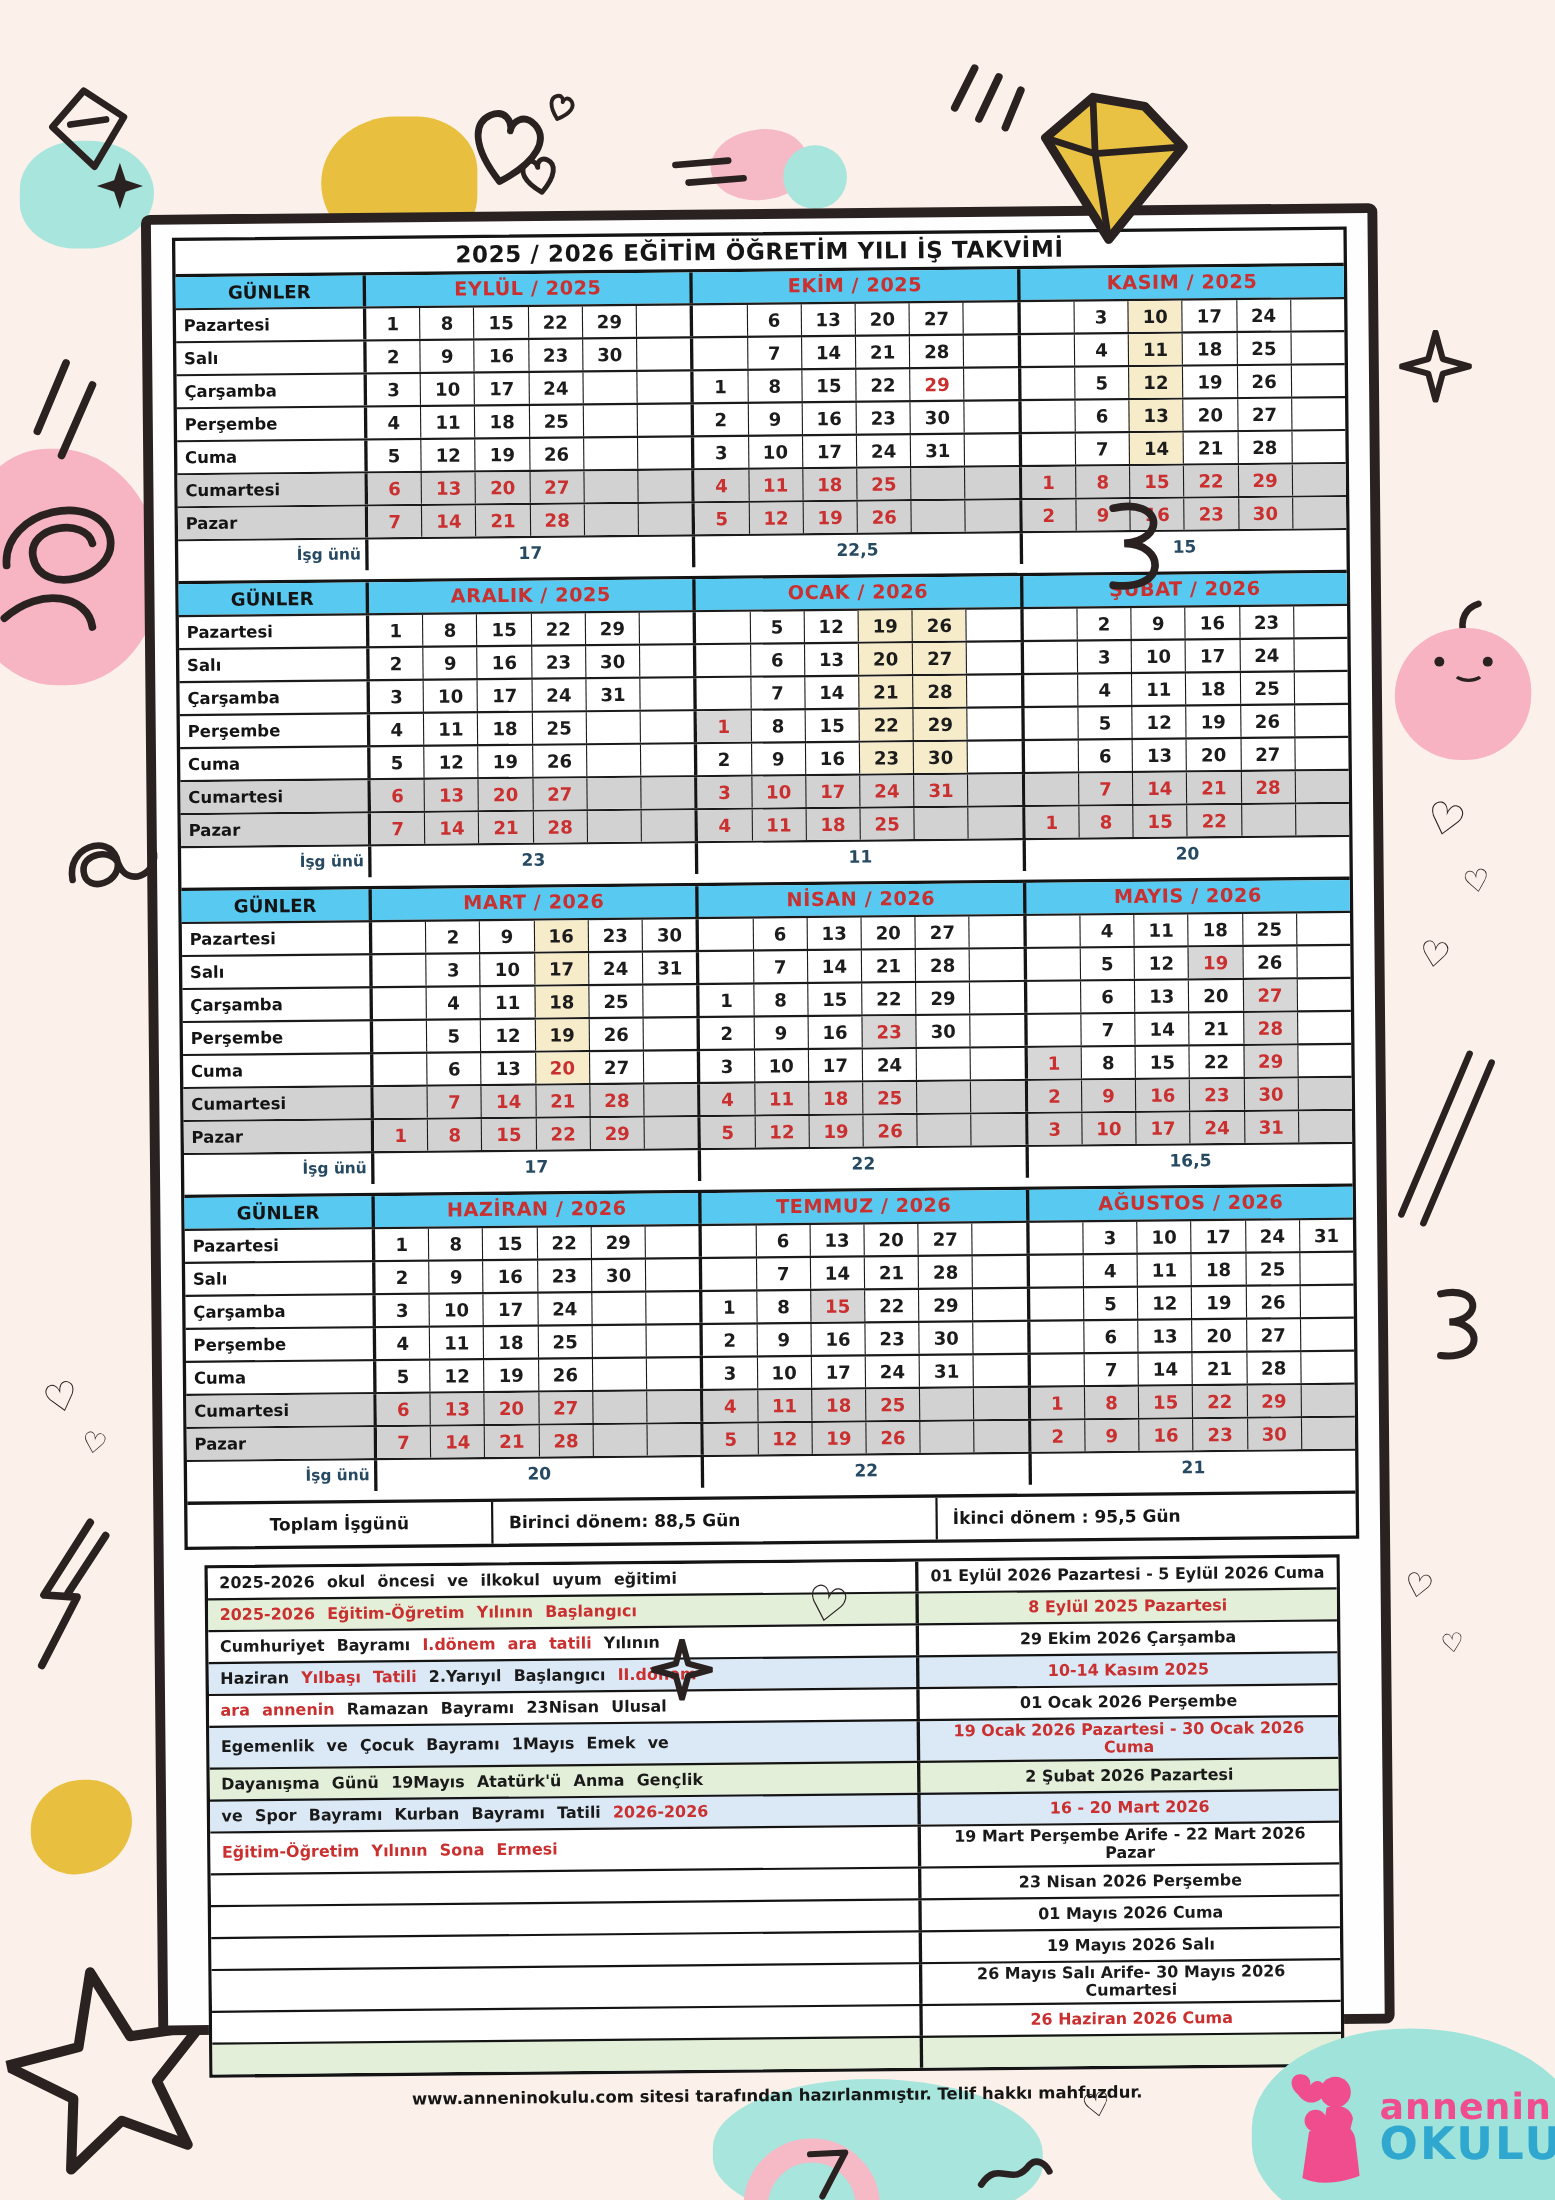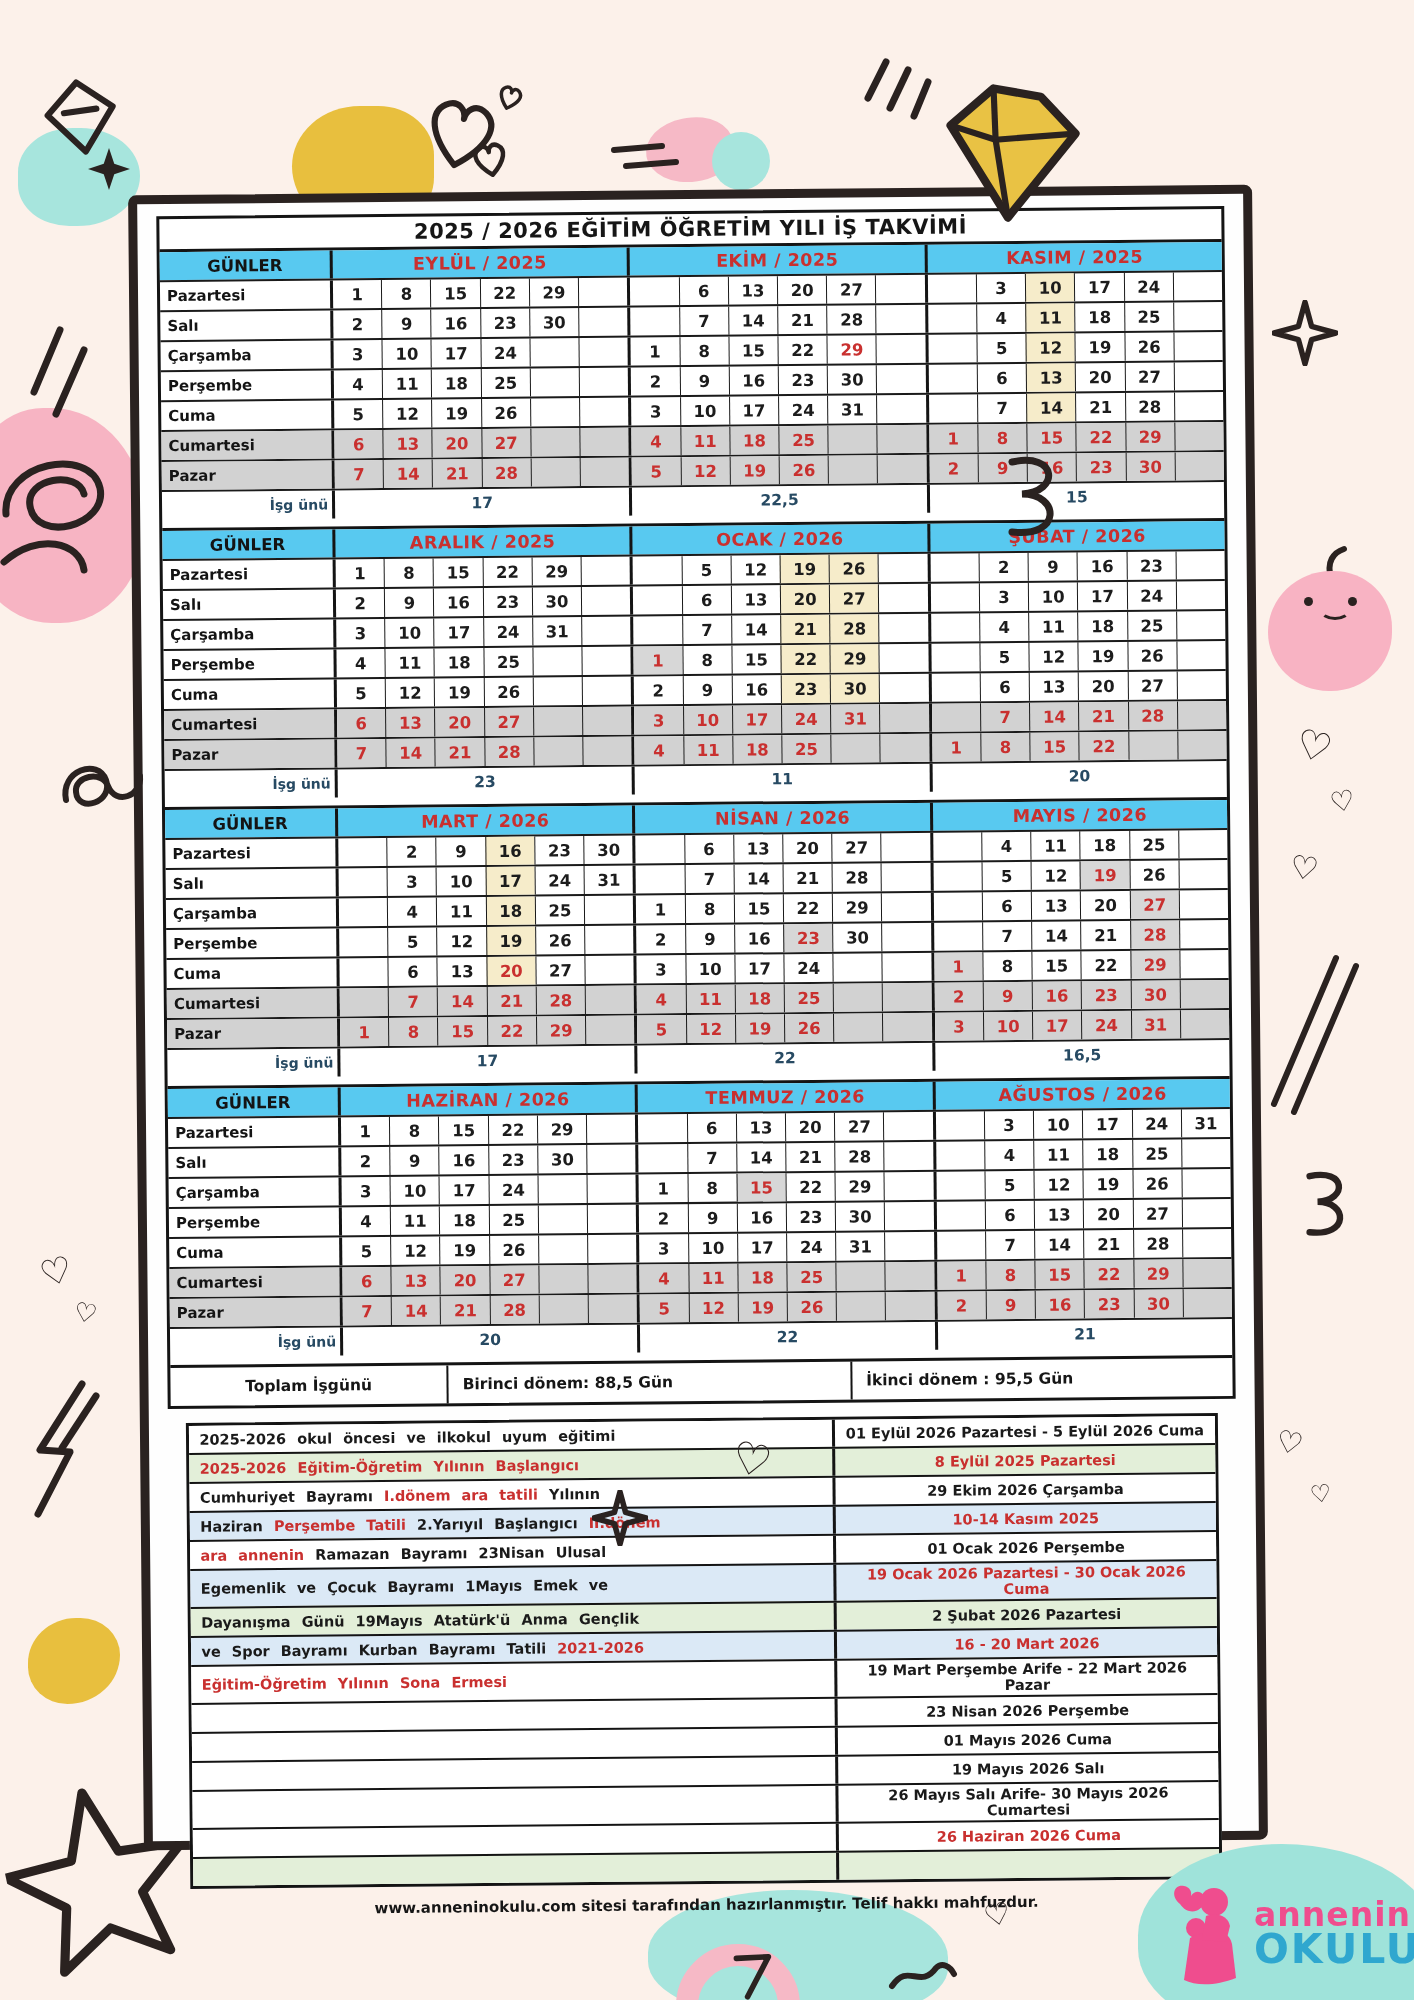--- a/index.html
+++ b/index.html
@@ -1104,21 +1104,21 @@
               <span class="red-t">I.dönem ara tatili</span>
               <span class="blk-t"> Yılının</span>
             </div>
             <div class="note-right">
               <span class="blk-t">29 Ekim 2026 Çarşamba</span>
             </div>
           </div>
           <div class="note-row bg-blue">
             <div class="note-left">
               <span class="blk-t">Haziran </span>
-              <span class="red-t">Perşembe Tatili</span>
+              <span class="red-t">Yılbaşı Tatili</span>
               <span class="blk-t"> 2.Yarıyıl Başlangıcı </span>
               <span class="red-t">II.dönem</span>
             </div>
             <div class="note-right">
               <span class="red-t">10-14 Kasım 2025</span>
             </div>
           </div>
           <div class="note-row bg-white">
             <div class="note-left">
               <span class="red-t">ara annenin</span>
@@ -1140,21 +1140,21 @@
             <div class="note-left">
               <span class="blk-t">Dayanışma Günü 19Mayıs Atatürk'ü Anma Gençlik</span>
             </div>
             <div class="note-right">
               <span class="blk-t">2 Şubat 2026 Pazartesi</span>
             </div>
           </div>
           <div class="note-row bg-blue">
             <div class="note-left">
               <span class="blk-t">ve Spor Bayramı Kurban Bayramı Tatili </span>
-              <span class="red-t">2021-2026</span>
+              <span class="red-t">2026-2026</span>
             </div>
             <div class="note-right">
               <span class="red-t">16 - 20 Mart 2026</span>
             </div>
           </div>
           <div class="note-row bg-white">
             <div class="note-left">
               <span class="red-t">Eğitim-Öğretim Yılının Sona Ermesi</span>
             </div>
             <div class="note-right">

